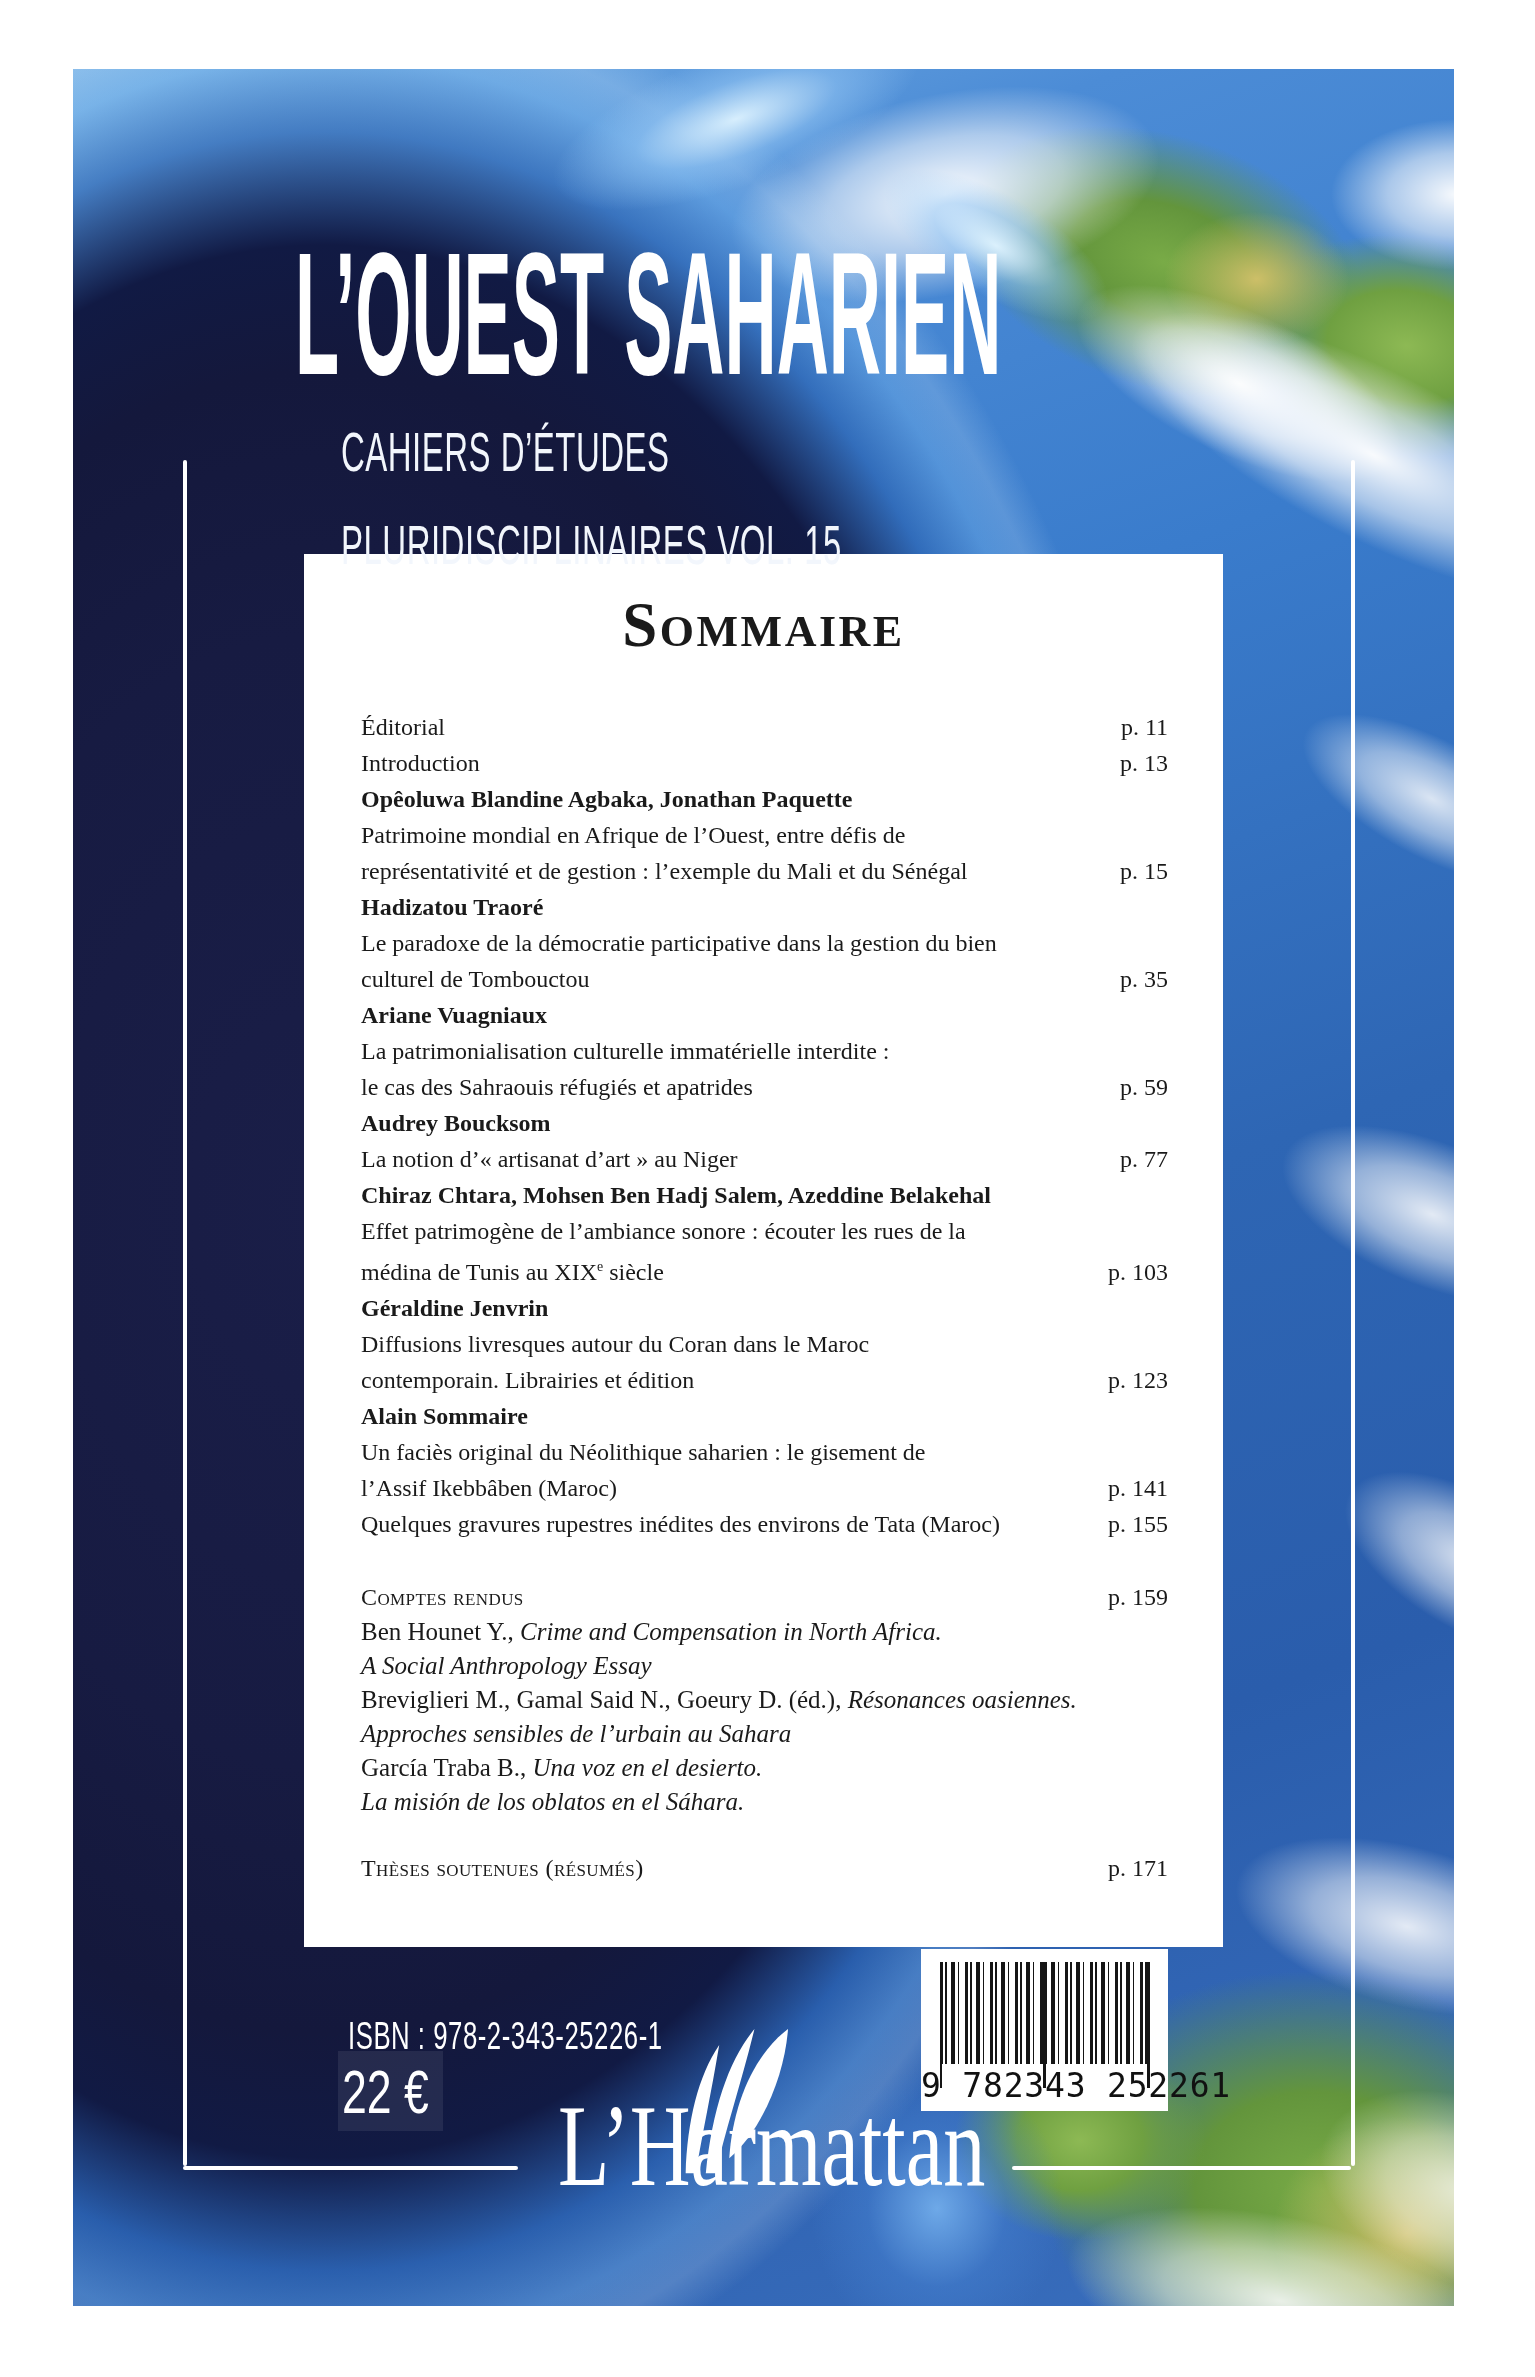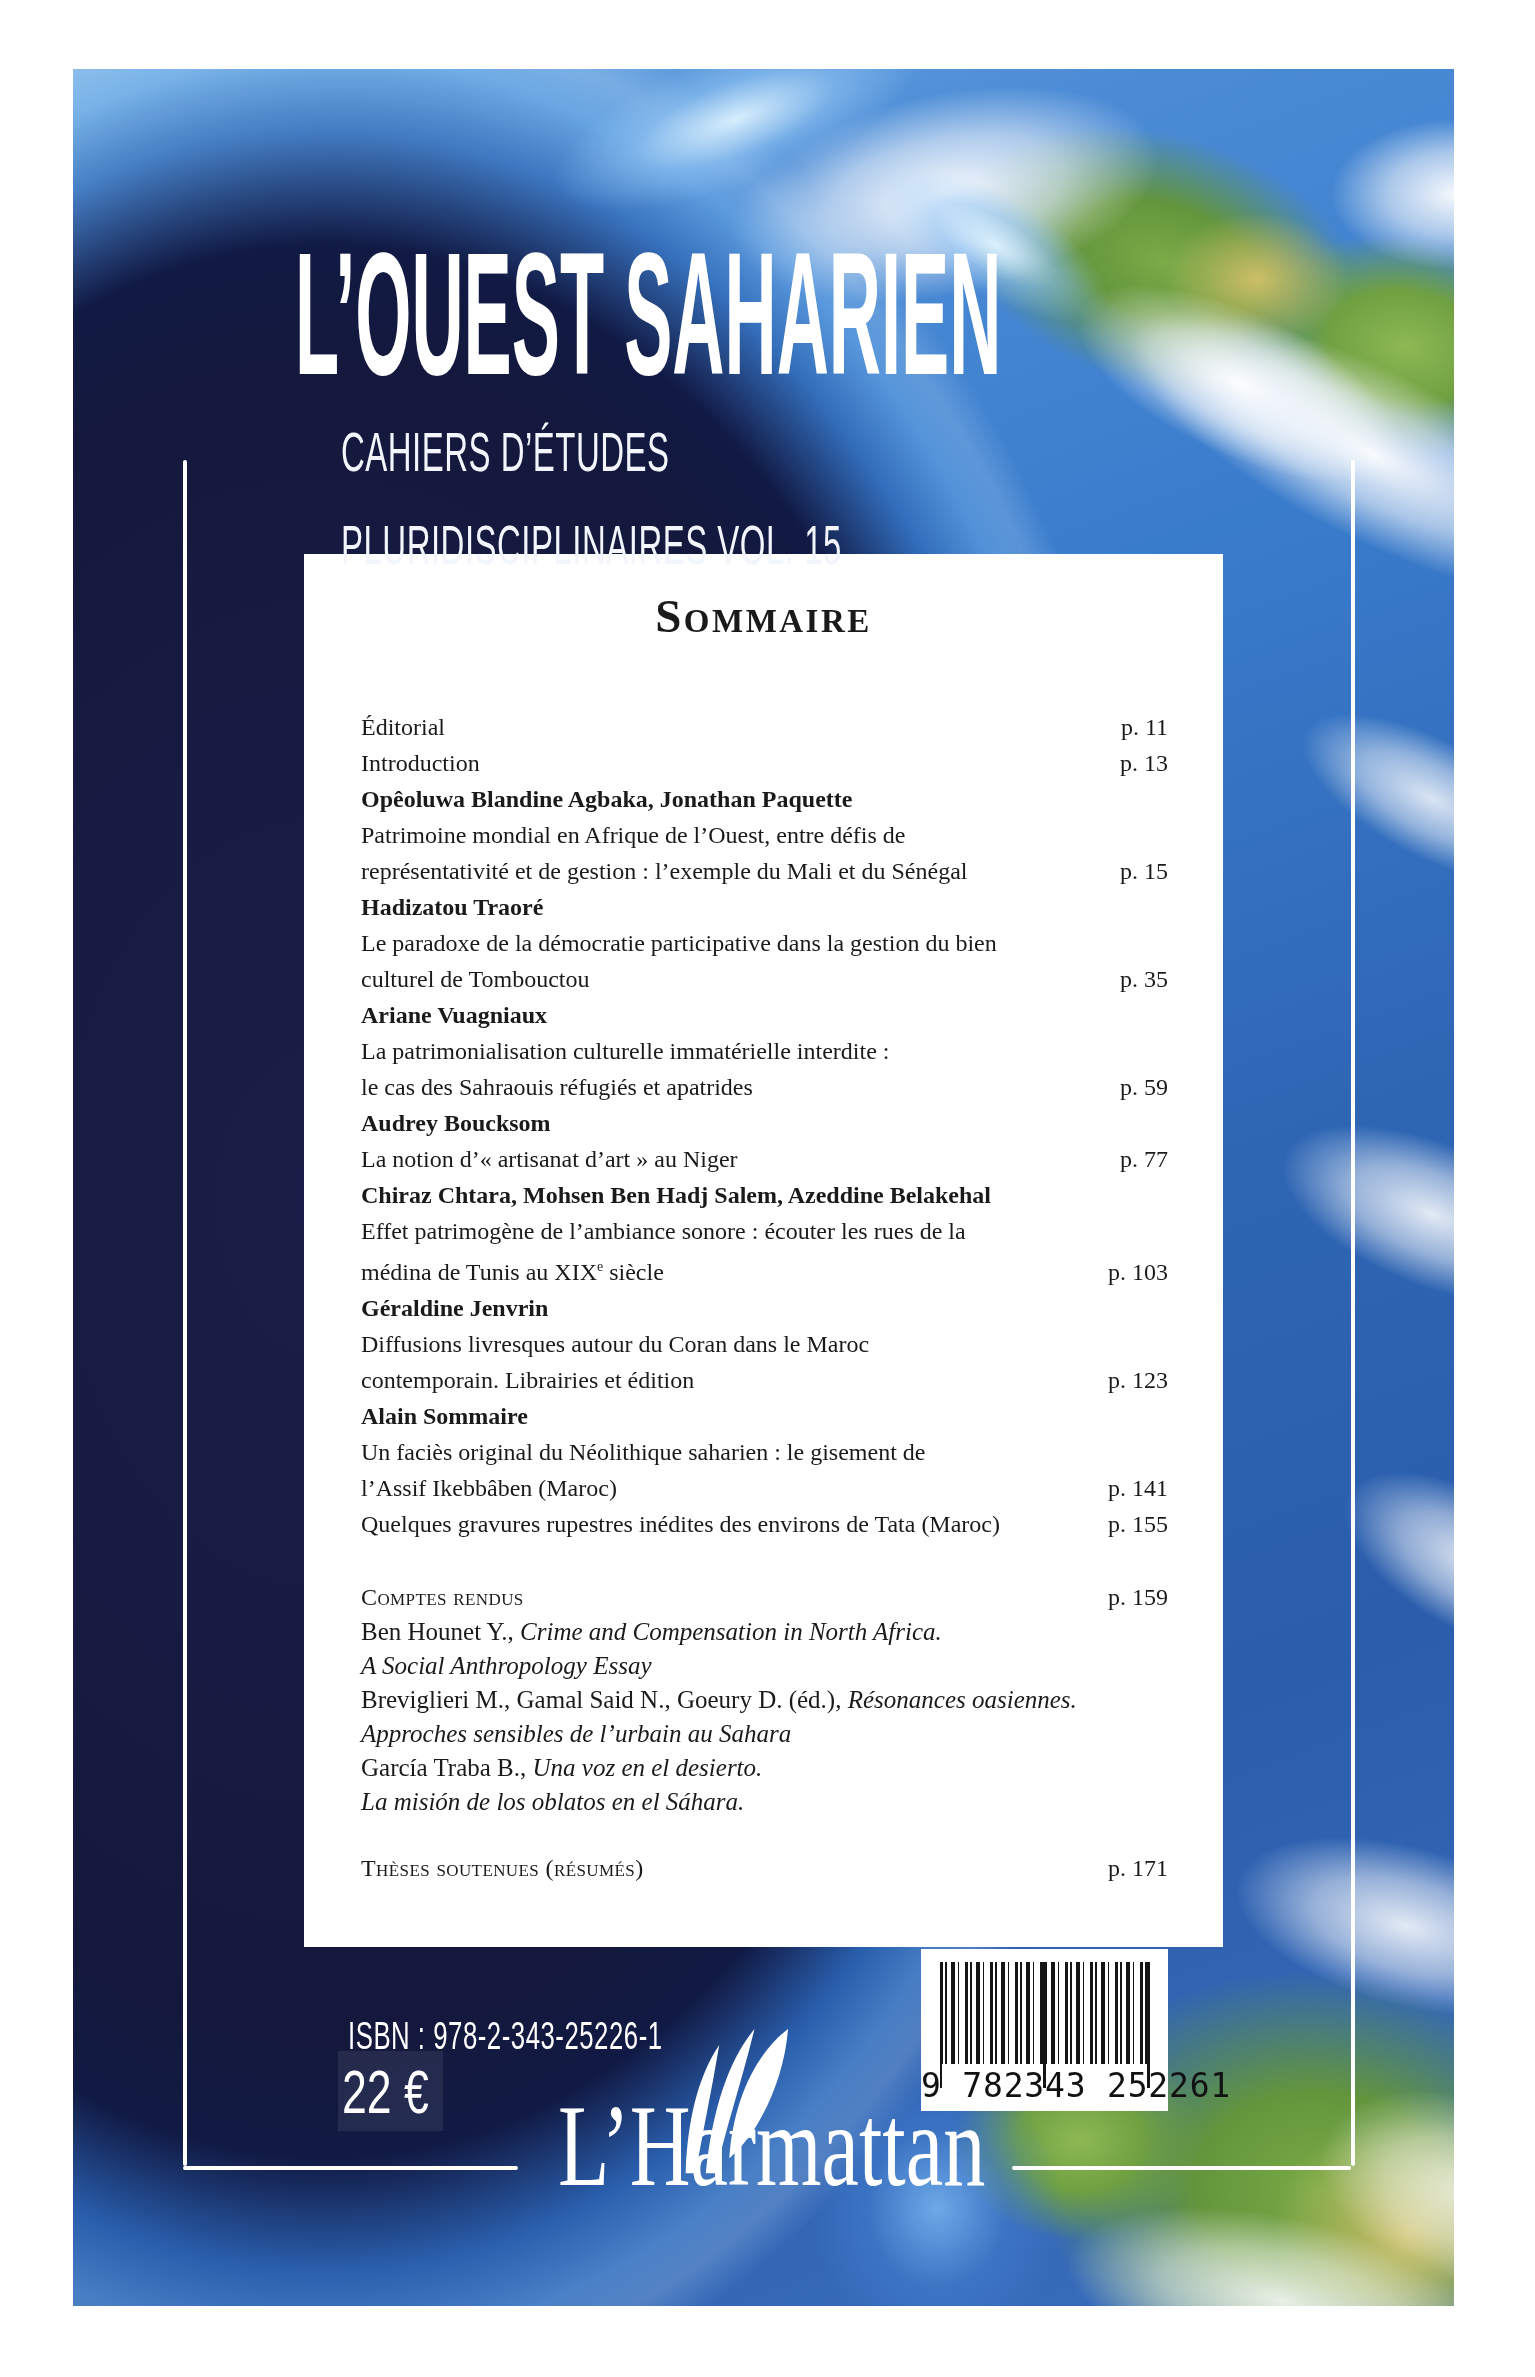--- a/index.html
+++ b/index.html
@@ -40,21 +40,21 @@
          font-size:172px;line-height:172px;white-space:nowrap;letter-spacing:0px;
          transform:scale(0.42,1.02);transform-origin:left top;}
   .subtitle{position:absolute;left:268px;top:337px;z-index:6;color:#f2f6fc;font-weight:normal;
          font-size:55px;line-height:93px;white-space:nowrap;letter-spacing:0.8px;
          transform:scale(0.60,1);transform-origin:left top;}
 
   
   .panel{position:absolute;left:231px;top:485px;width:919px;height:1393px;background:#ffffff;z-index:5;
          color:#1a1a1a;font-family:"Liberation Serif",serif;}
   .panel-heading{position:absolute;left:0;right:0;top:35px;text-align:center;
-         font-variant:small-caps;font-size:47px;letter-spacing:2.5px;font-weight:600;}
+         font-variant:small-caps;font-size:63px;letter-spacing:2.5px;font-weight:600;}
   .toc{position:absolute;left:57px;right:55px;top:155px;}
   .toc-row{display:flex;align-items:baseline;font-size:24px;line-height:36px;}
   .toc-row.small{font-size:25px;line-height:34px;}
   .toc-row.bold{font-weight:bold;}
   .toc-row.sc .toc-text{font-variant:small-caps;letter-spacing:0.4px;}
   .toc-text{flex:1 1 auto;}
   .toc-text .it{font-style:italic;margin-top:32px;}
   .toc-text sup{font-size:0.58em;}
   .toc-page{margin-left:10px;white-space:nowrap;}
 

